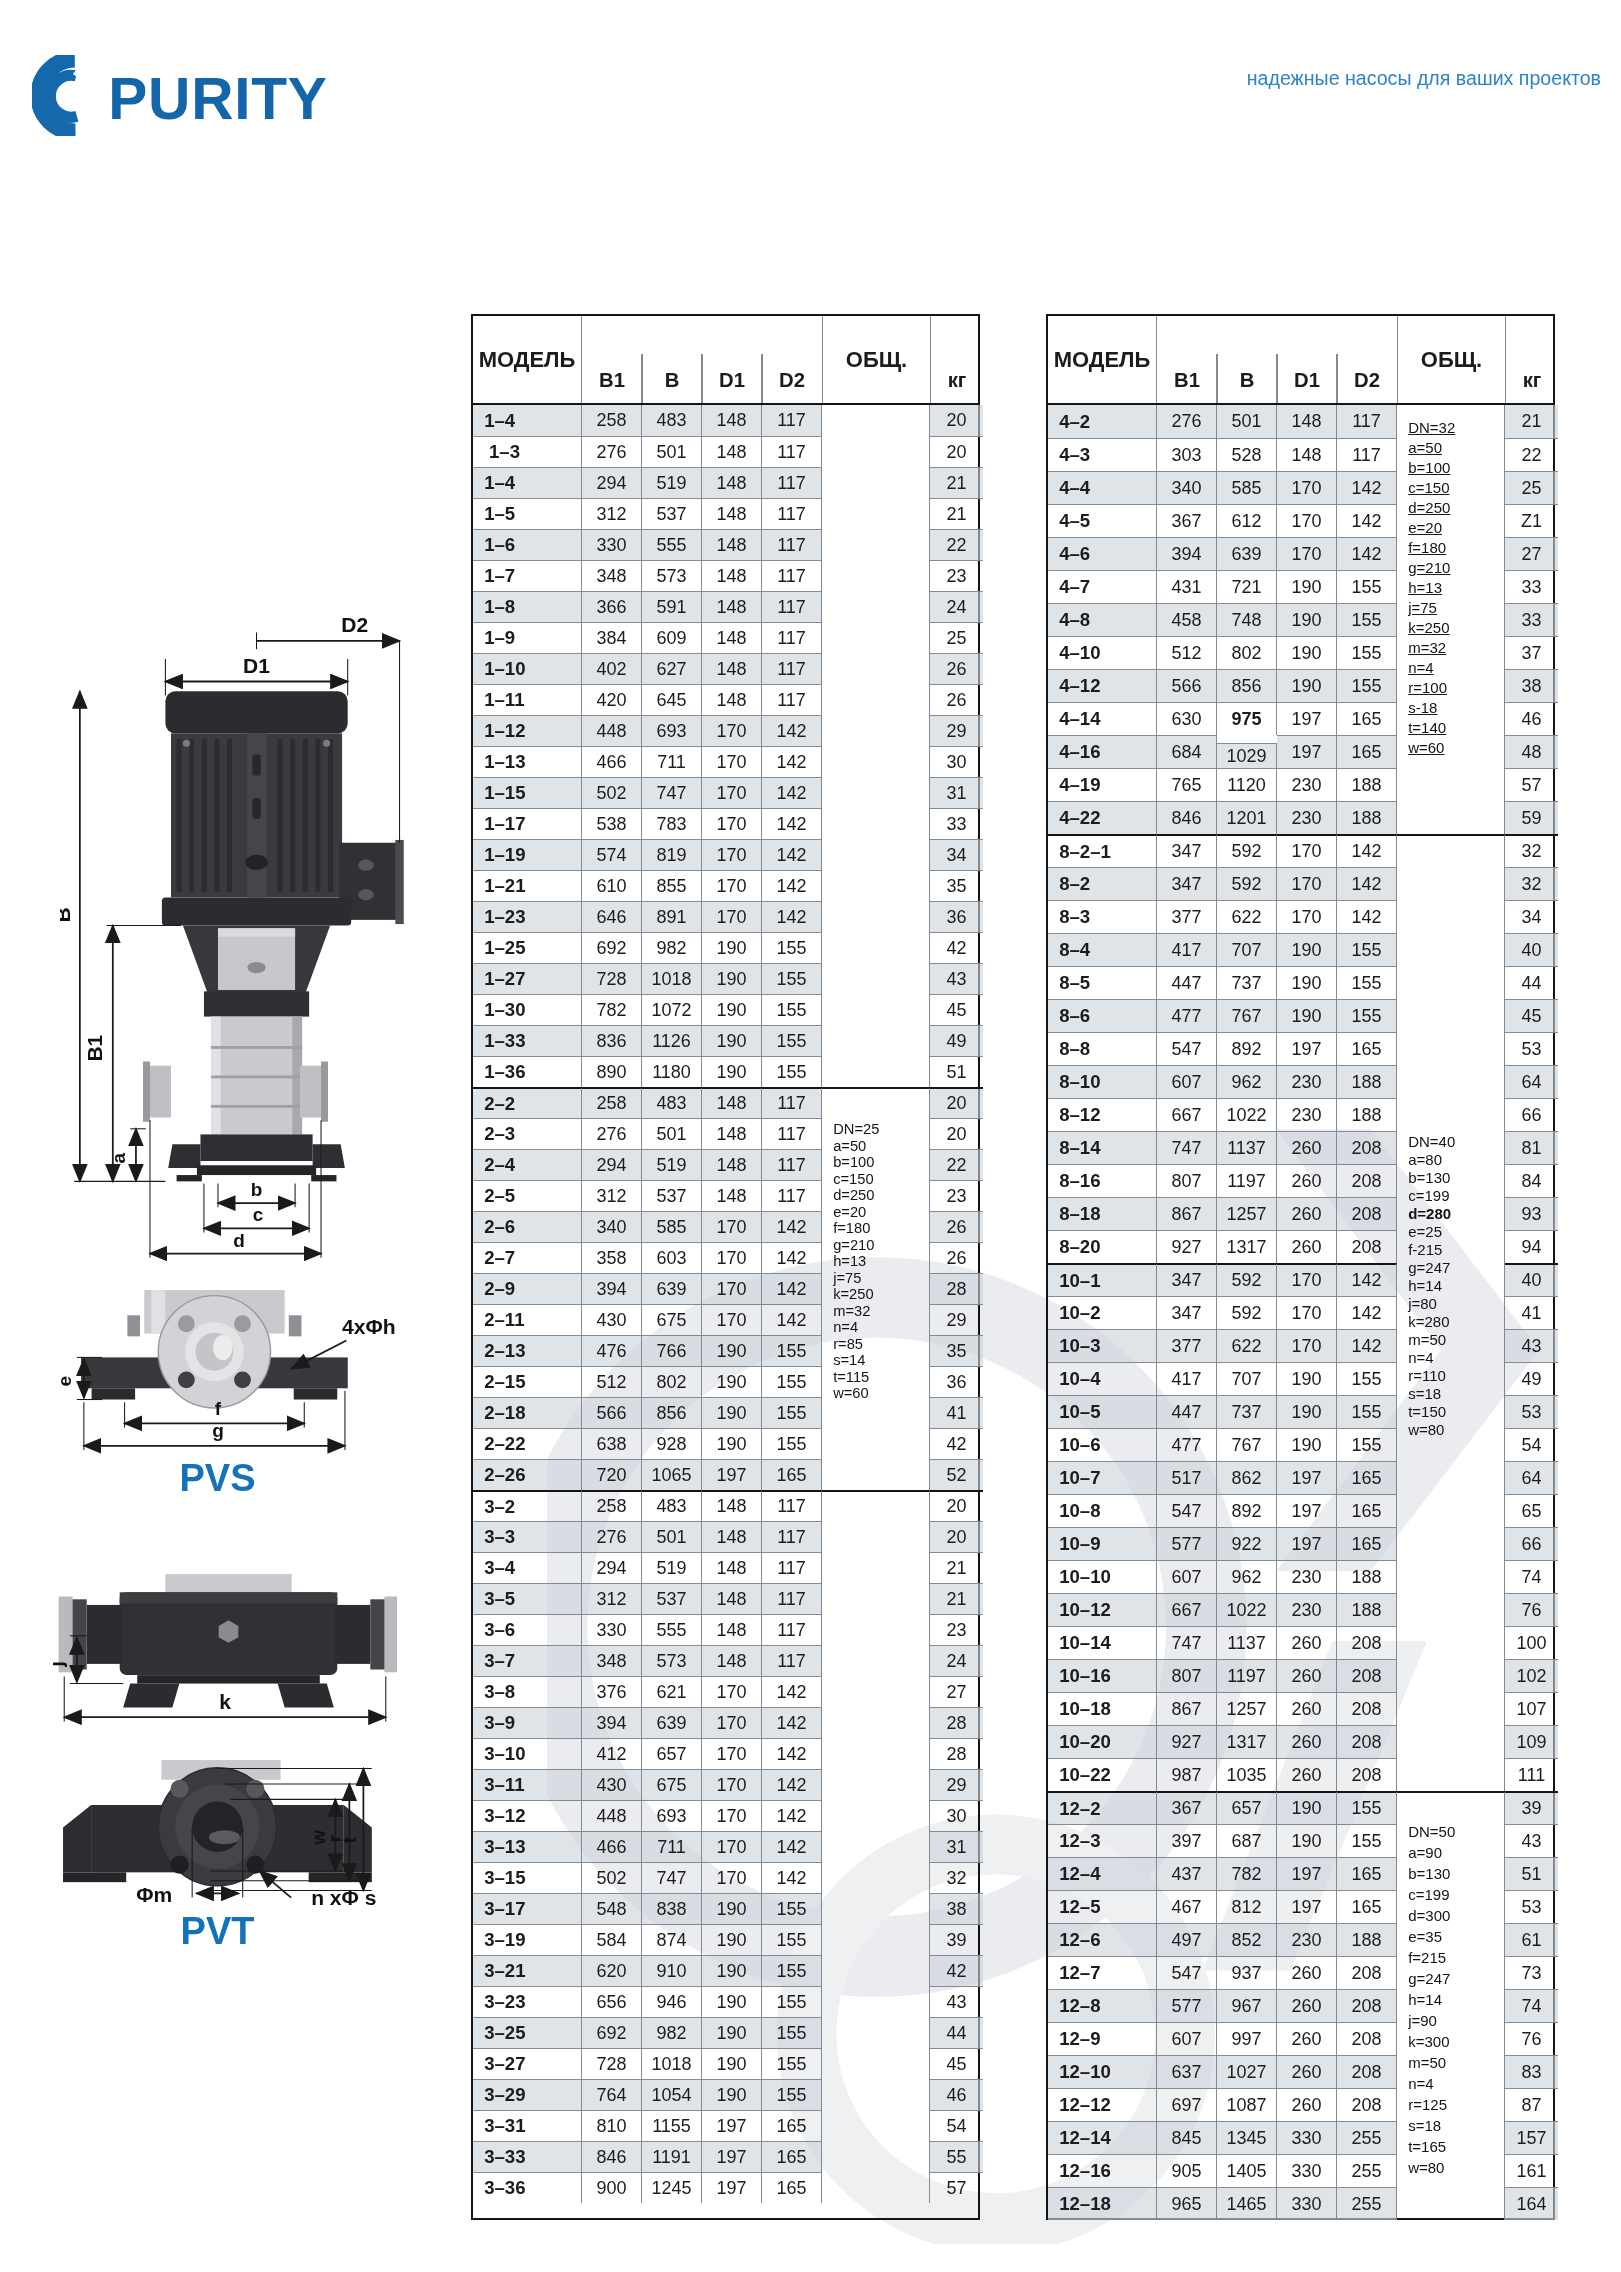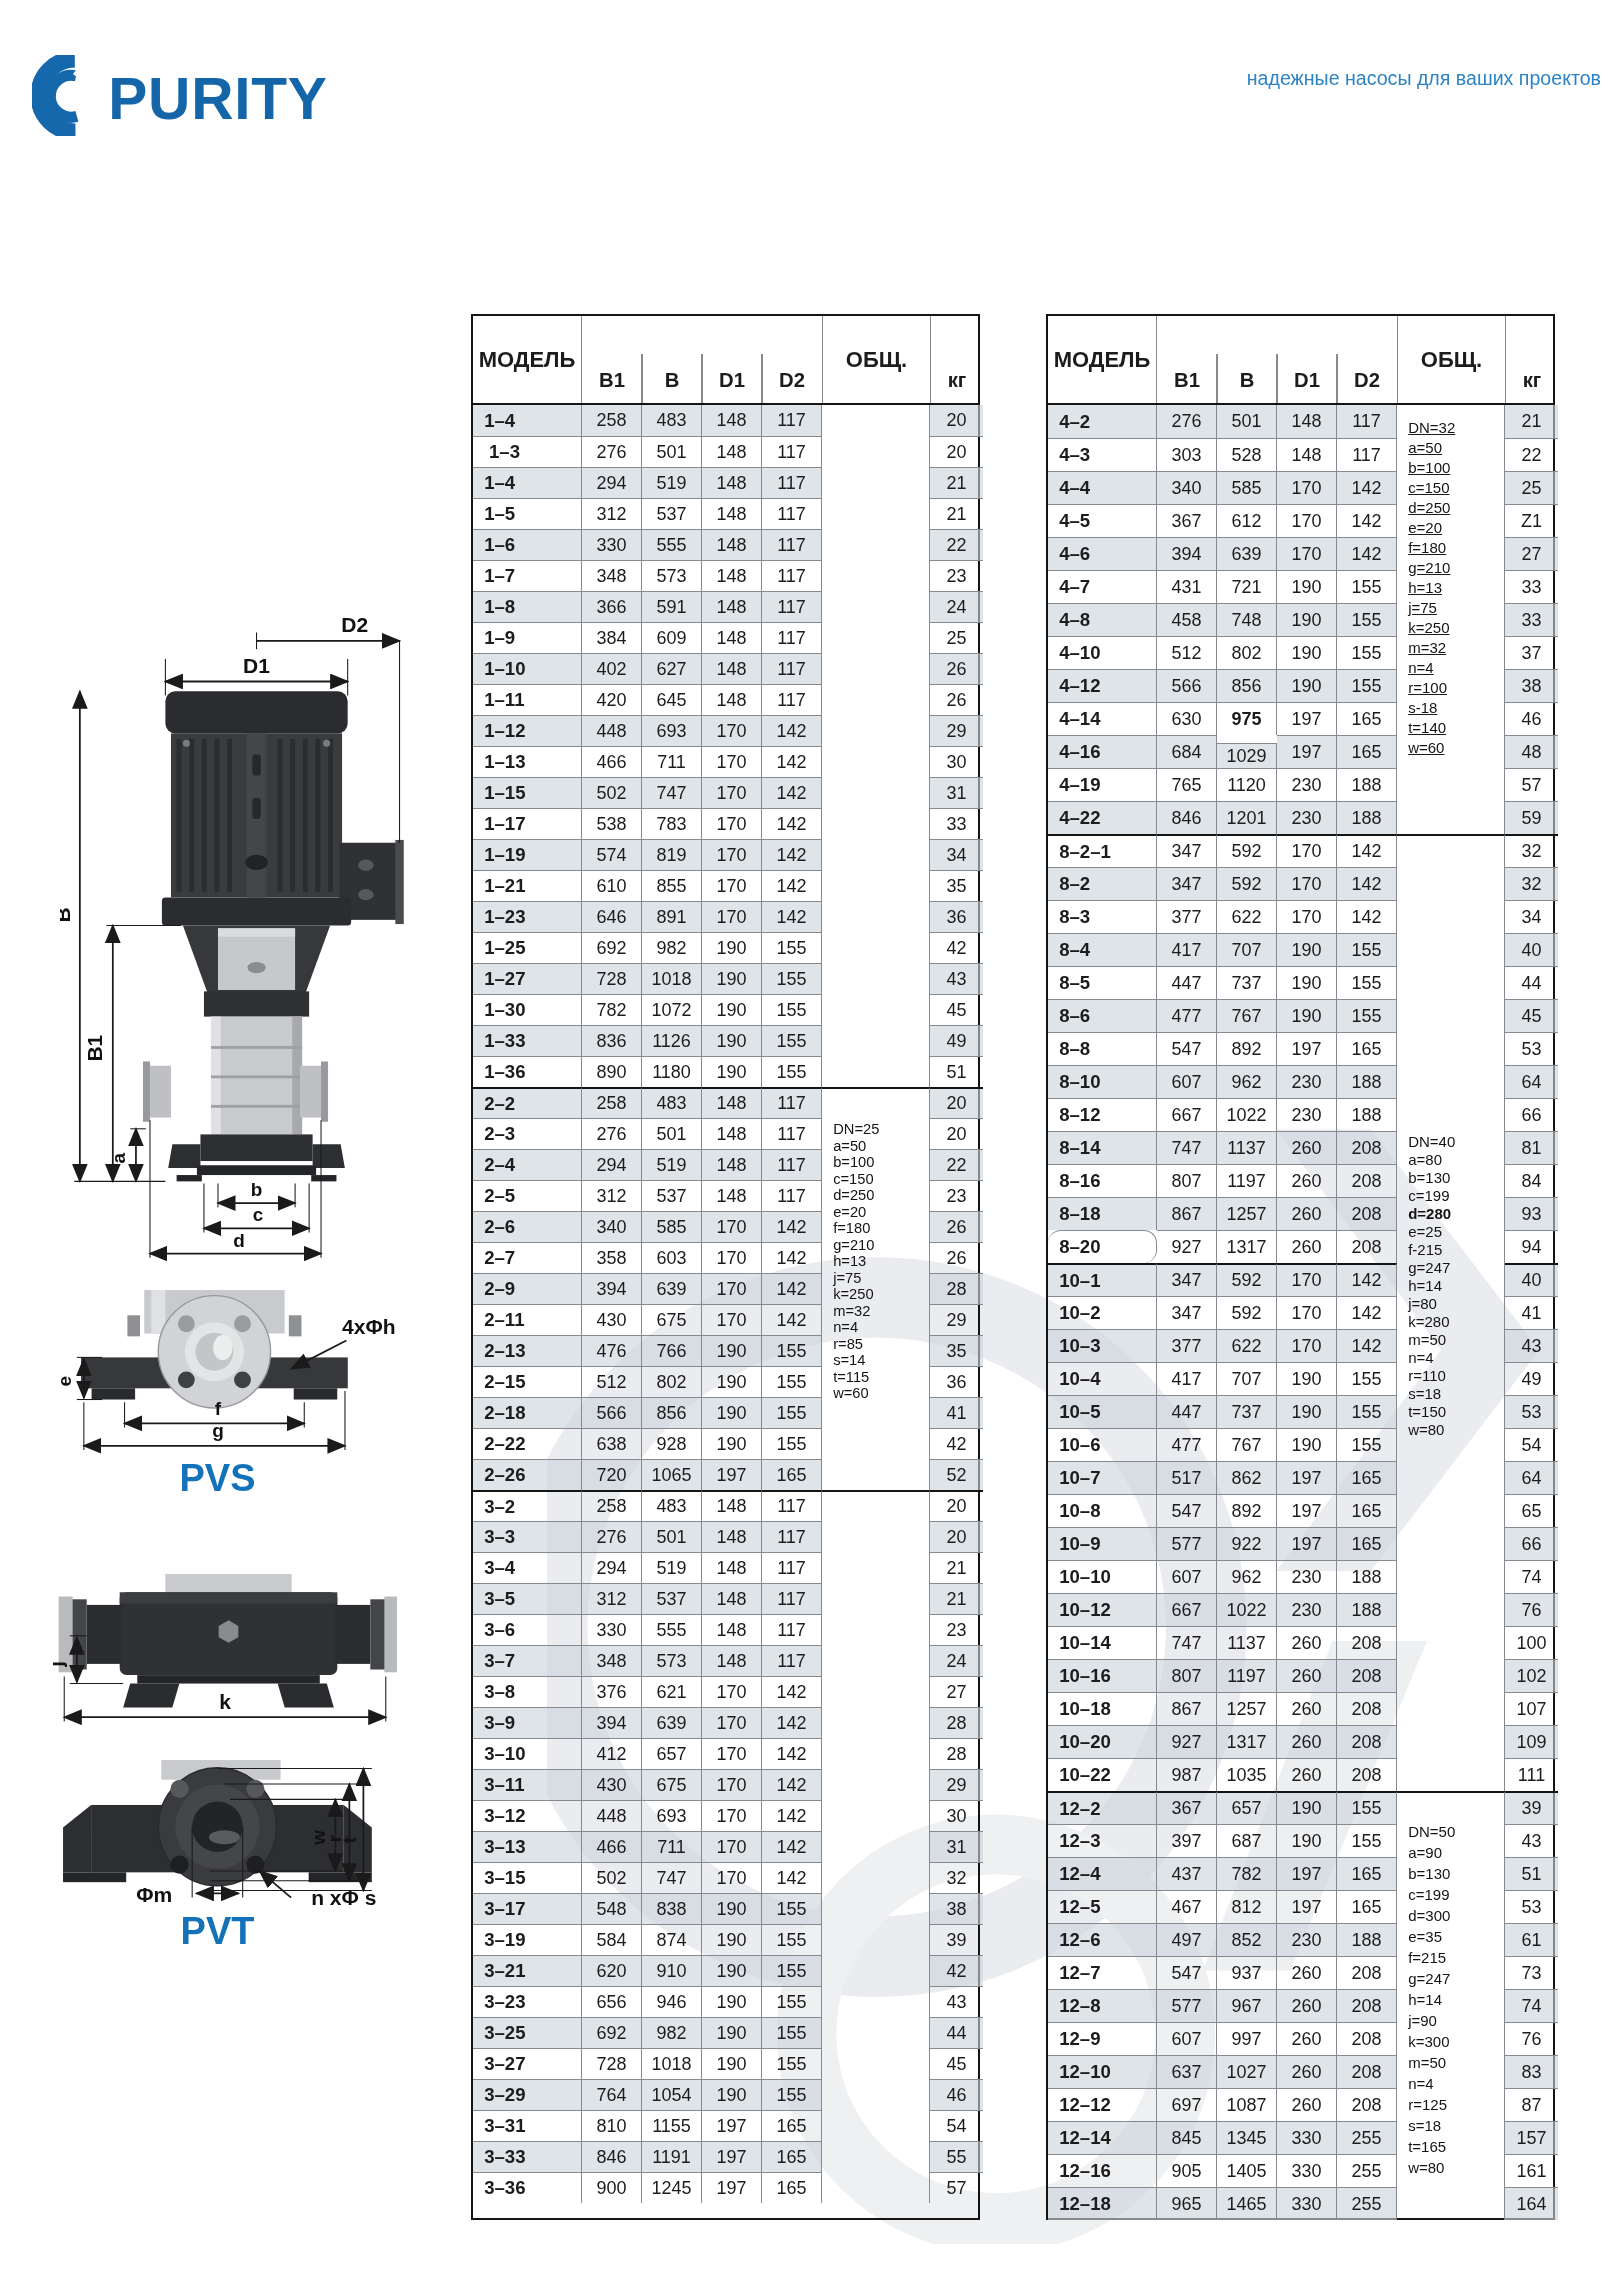--- a/index.html
+++ b/index.html
@@ -804,21 +804,21 @@
       <div class="c num" style="grid-area: 24 / 3;">1197</div>
       <div class="c num" style="grid-area: 24 / 4;">260</div>
       <div class="c num" style="grid-area: 24 / 5;">208</div>
       <div class="c num kg" style="grid-area: 24 / 7;">84</div>
       <div class="c model alt" style="grid-area: 25 / 1;">8–18</div>
       <div class="c num alt" style="grid-area: 25 / 2;">867</div>
       <div class="c num alt" style="grid-area: 25 / 3;">1257</div>
       <div class="c num alt" style="grid-area: 25 / 4;">260</div>
       <div class="c num alt" style="grid-area: 25 / 5;">208</div>
       <div class="c num kg alt" style="grid-area: 25 / 7;">93</div>
-      <div class="c model" style="grid-area: 26 / 1; border-radius: 13px;">8–20</div>
+      <div class="c model" style="grid-area: 26 / 1;">8–20</div>
       <div class="c num" style="grid-area: 26 / 2;">927</div>
       <div class="c num" style="grid-area: 26 / 3;">1317</div>
       <div class="c num" style="grid-area: 26 / 4;">260</div>
       <div class="c num" style="grid-area: 26 / 5;">208</div>
       <div class="c num kg" style="grid-area: 26 / 7;">94</div>
       <div class="c model alt sep" style="grid-area: 27 / 1;">10–1</div>
       <div class="c num alt sep" style="grid-area: 27 / 2;">347</div>
       <div class="c num alt sep" style="grid-area: 27 / 3;">592</div>
       <div class="c num alt sep" style="grid-area: 27 / 4;">170</div>
       <div class="c num alt sep" style="grid-area: 27 / 5;">142</div>

